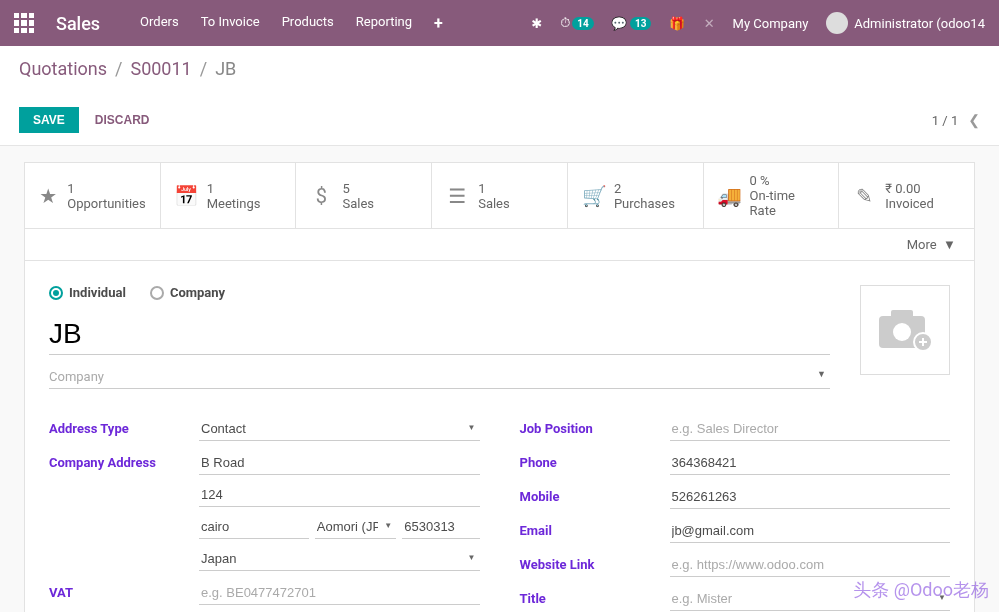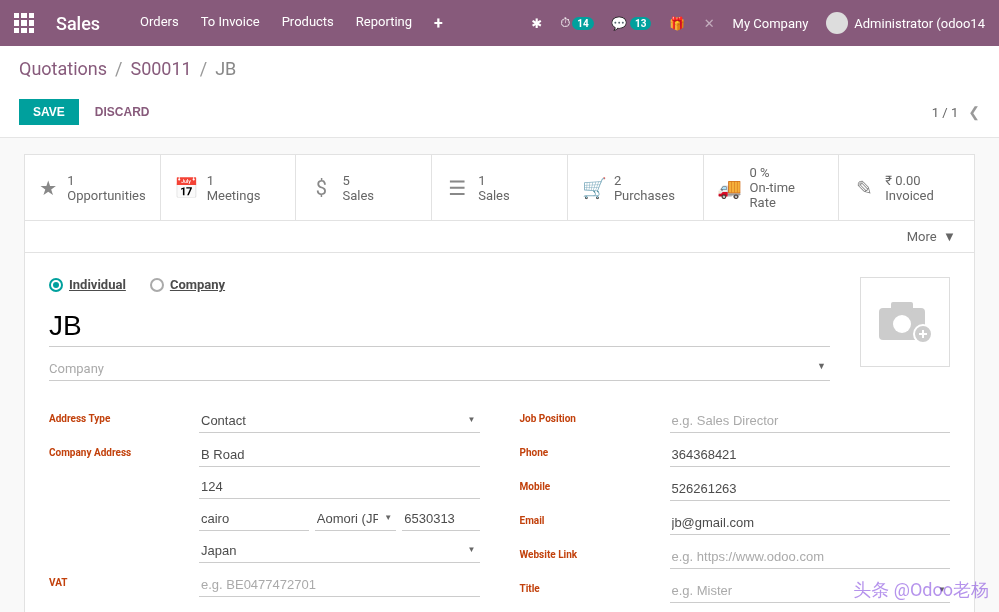--- a/index.html
+++ b/index.html
@@ -13,48 +13,48 @@
 .nav-plus { font-size: 16px; font-weight: bold; }
 .top-right { margin-left: auto; display: flex; align-items: center; gap: 18px; }
 .badge-item { position: relative; display: flex; align-items: center; cursor: pointer; }
 .badge { background: #00a09d; color: #fff; font-size: 10px; padding: 1px 5px; border-radius: 8px; margin-left: 2px; font-weight: bold; }
 .avatar { width: 22px; height: 22px; border-radius: 50%; background: #ddd; display: inline-block; margin-right: 6px; }
 .breadcrumb-area { background: #fff; border-bottom: 1px solid #e5e5e5; padding: 12px 19px; }
 .breadcrumb { display: flex; align-items: center; gap: 8px; font-size: 18px; }
 .breadcrumb a { color: #875a7b; text-decoration: none; }
 .breadcrumb .sep { color: #999; }
 .breadcrumb .current { color: #888; }
-.action-row { display: flex; align-items: center; margin-top: 20px; }
+.action-row { display: flex; align-items: center; margin-top: 28px; }
 .btn-save { background: #00a09d; color: #fff; border: none; padding: 6px 14px; font-weight: bold; font-size: 12px; cursor: pointer; }
 .btn-discard { color: #875a7b; background: none; border: none; margin-left: 16px; font-size: 12px; font-weight: bold; cursor: pointer; }
 .pager { margin-left: auto; display: flex; align-items: center; gap: 10px; color: #666; font-size: 13px; }
 .pager-arrow { color: #999; cursor: pointer; font-size: 14px; }
 .form-wrap { padding: 16px 24px; }
 .stat-bar { display: flex; background: #fff; border: 1px solid #e2e2e2; }
 .stat-btn { flex: 1; padding: 10px 14px; display: flex; align-items: center; gap: 10px; border-right: 1px solid #e2e2e2; cursor: pointer; min-width: 110px; }
 .stat-btn:last-child { border-right: none; }
 .stat-icon { font-size: 20px; color: #888; width: 22px; text-align: center; }
 .stat-text .stat-val { color: #666; font-size: 13px; }
 .stat-text .stat-lbl { color: #666; font-size: 13px; }
 .more-row { text-align: right; padding: 8px 18px; background: #fff; border: 1px solid #e2e2e2; border-top: none; color: #666; }
 .more-row span { cursor: pointer; }
 .form-sheet { background: #fff; border: 1px solid #e2e2e2; border-top: none; padding: 24px 24px 24px 24px; }
-.radio-row { display: flex; gap: 24px; align-items: center; text-decoration: underline; }
+.radio-row { display: flex; gap: 24px; align-items: center; }
 .radio-row label { display: flex; align-items: center; gap: 6px; font-weight: bold; color: #4c4c4c; cursor: pointer; }
 .radio-dot { width: 14px; height: 14px; border: 2px solid #00a09d; border-radius: 50%; display: inline-flex; align-items: center; justify-content: center; }
 .radio-dot.checked::after { content: ''; width: 6px; height: 6px; background: #00a09d; border-radius: 50%; }
 .radio-dot.unchecked { border-color: #aaa; }
 .name-input { font-size: 28px; width: 100%; border: none; border-bottom: 1px solid #ccc; padding: 4px 0; outline: none; }
 .company-select { width: 100%; border: none; border-bottom: 1px solid #ccc; margin-top: 10px; padding: 4px 0; color: #aaa; background: none; position: relative; }
 .company-select::after { content: '▼'; position: absolute; right: 4px; font-size: 9px; color: #666; }
 .img-box { width: 90px; height: 90px; border: 1px solid #ddd; display: flex; align-items: center; justify-content: center; color: #ccc; cursor: pointer; }
 .fields-grid { display: flex; gap: 40px; margin-top: 28px; }
 .fcol { flex: 1; }
 .frow { display: flex; align-items: flex-start; margin-bottom: 10px; }
-.flabel { width: 150px; font-weight: bold; color: #c2410c; padding-top: 4px; font-size: 10px; }
+.flabel { width: 150px; font-weight: bold; color: #6d28d9; padding-top: 4px; font-size: 13px; }
 .fval { flex: 1; }
 .finput { width: 100%; border: none; border-bottom: 1px solid #ccc; padding: 4px 2px; font-size: 13px; outline: none; color: #4c4c4c; background: none; }
 .finput::placeholder { color: #aaa; }
 .fselect { position: relative; }
 .fselect .finput { padding-right: 18px; }
 .fselect::after { content: '▼'; position: absolute; right: 4px; top: 6px; font-size: 8px; color: #666; pointer-events: none; }
 .addr-line { display: flex; gap: 6px; }
 .addr-line .finput { min-width: 0; }
 .watermark { position: fixed; right: 10px; bottom: 10px; font-size: 18px; color: #6d28d9; opacity: 0.5; }
 </style>

